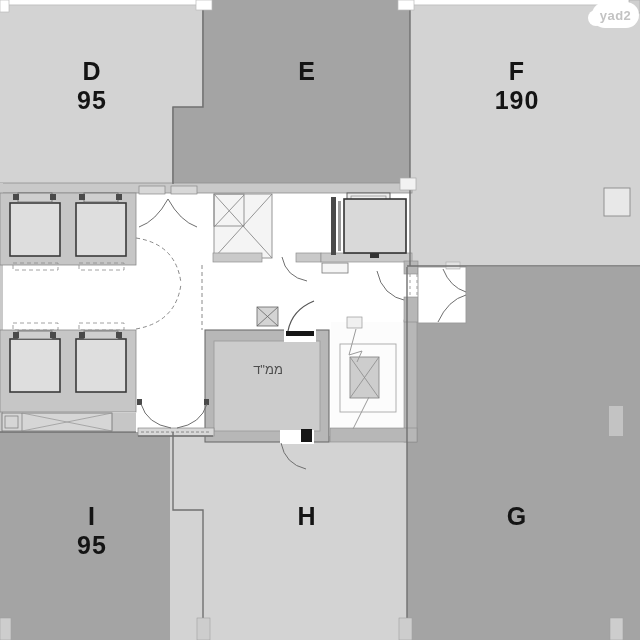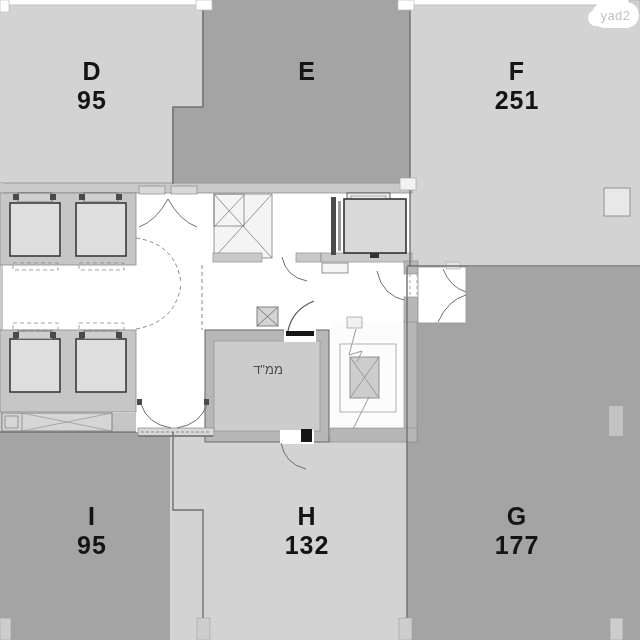--- a/index.html
+++ b/index.html
@@ -27,21 +27,21 @@
   }
   .watermark::before{
     content:"";position:absolute;left:-4px;top:8px;width:16px;height:16px;
     background:#ffffff;border-radius:50%;
   }
   .watermark::after{
     content:"";position:absolute;left:6px;top:-4px;width:14px;height:14px;
     background:#ffffff;border-radius:50%;
   }
   .watermark span{
-    position:relative;z-index:1;color:#c3c3c3;font-weight:400;font-size:13px;
+    position:relative;z-index:1;color:#c3c3c3;font-weight:700;font-size:13px;
     letter-spacing:0.5px;
   }
 </style>
 </head>
 <body>
 
 <div class="stage">
 
   <div class="block fill-light" style="left:0;top:5px;width:202px;height:180px;"></div>
   <div class="block fill-dark" style="left:202px;top:0;width:208px;height:183px;"></div>
@@ -213,29 +213,27 @@
 
   <div class="unit-label" style="left:32px;top:57px;">
     <div>D</div>
     <div>95</div>
   </div>
   <div class="unit-label" style="left:247px;top:57px;">
     <div>E</div>
   </div>
   <div class="unit-label" style="left:457px;top:57px;">
     <div>F</div>
-    <div>251</div>
+    <div>190</div>
   </div>
   <div class="unit-label" style="left:457px;top:502px;">
     <div>G</div>
-    <div>177</div>
   </div>
   <div class="unit-label" style="left:247px;top:502px;">
     <div>H</div>
-    <div>132</div>
   </div>
   <div class="unit-label" style="left:32px;top:502px;">
     <div>I</div>
     <div>95</div>
   </div>
 
   <div class="room-label">ממ"ד</div>
 
   <div class="watermark">
     <span>yad2</span>

